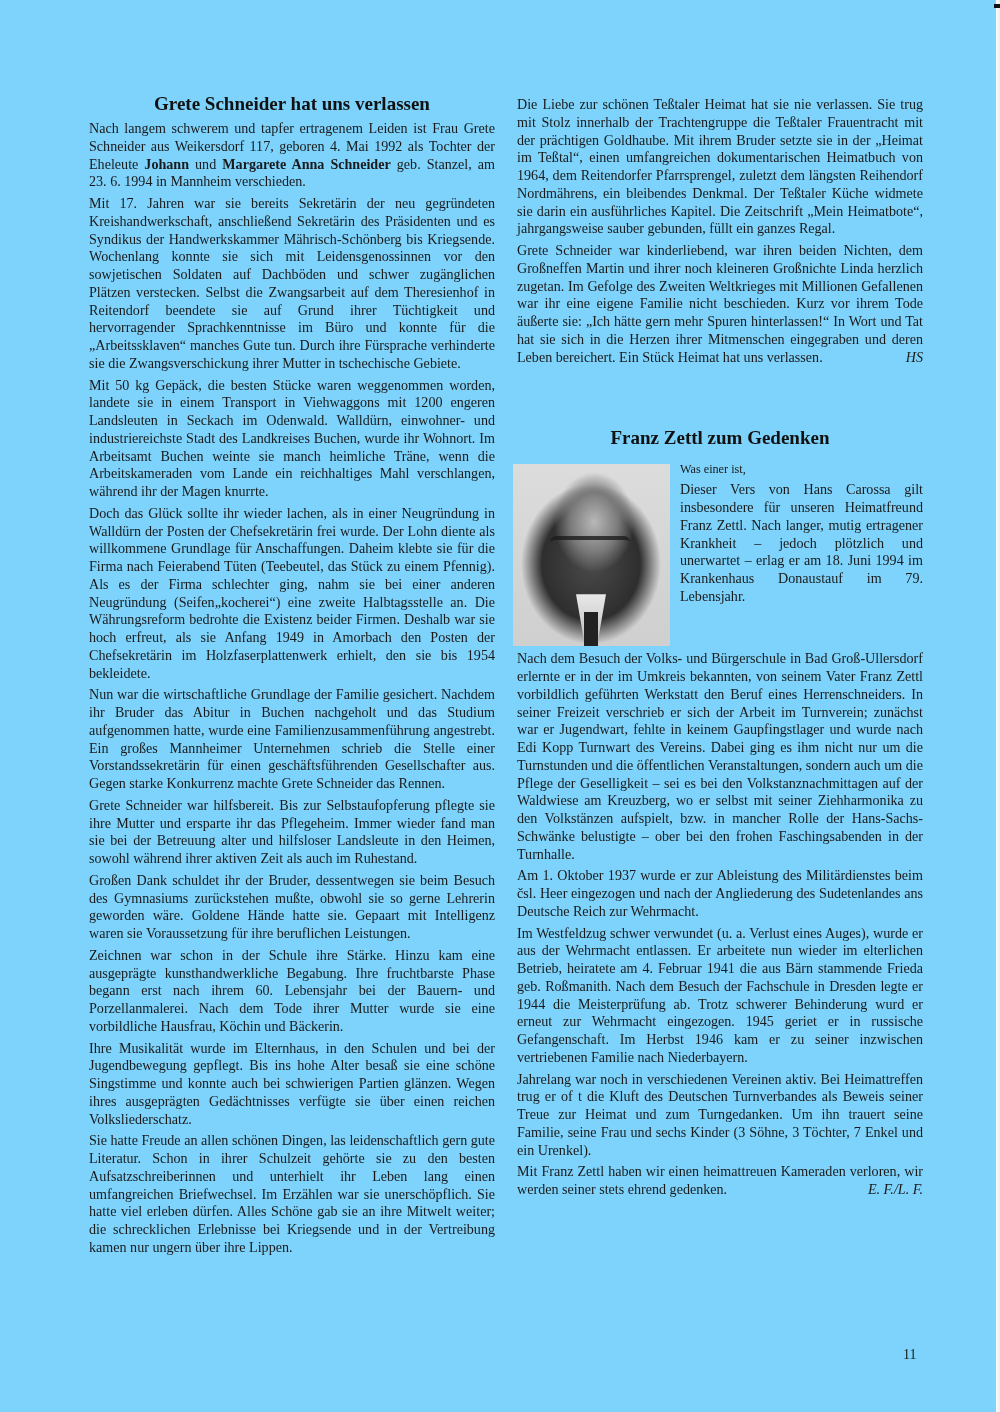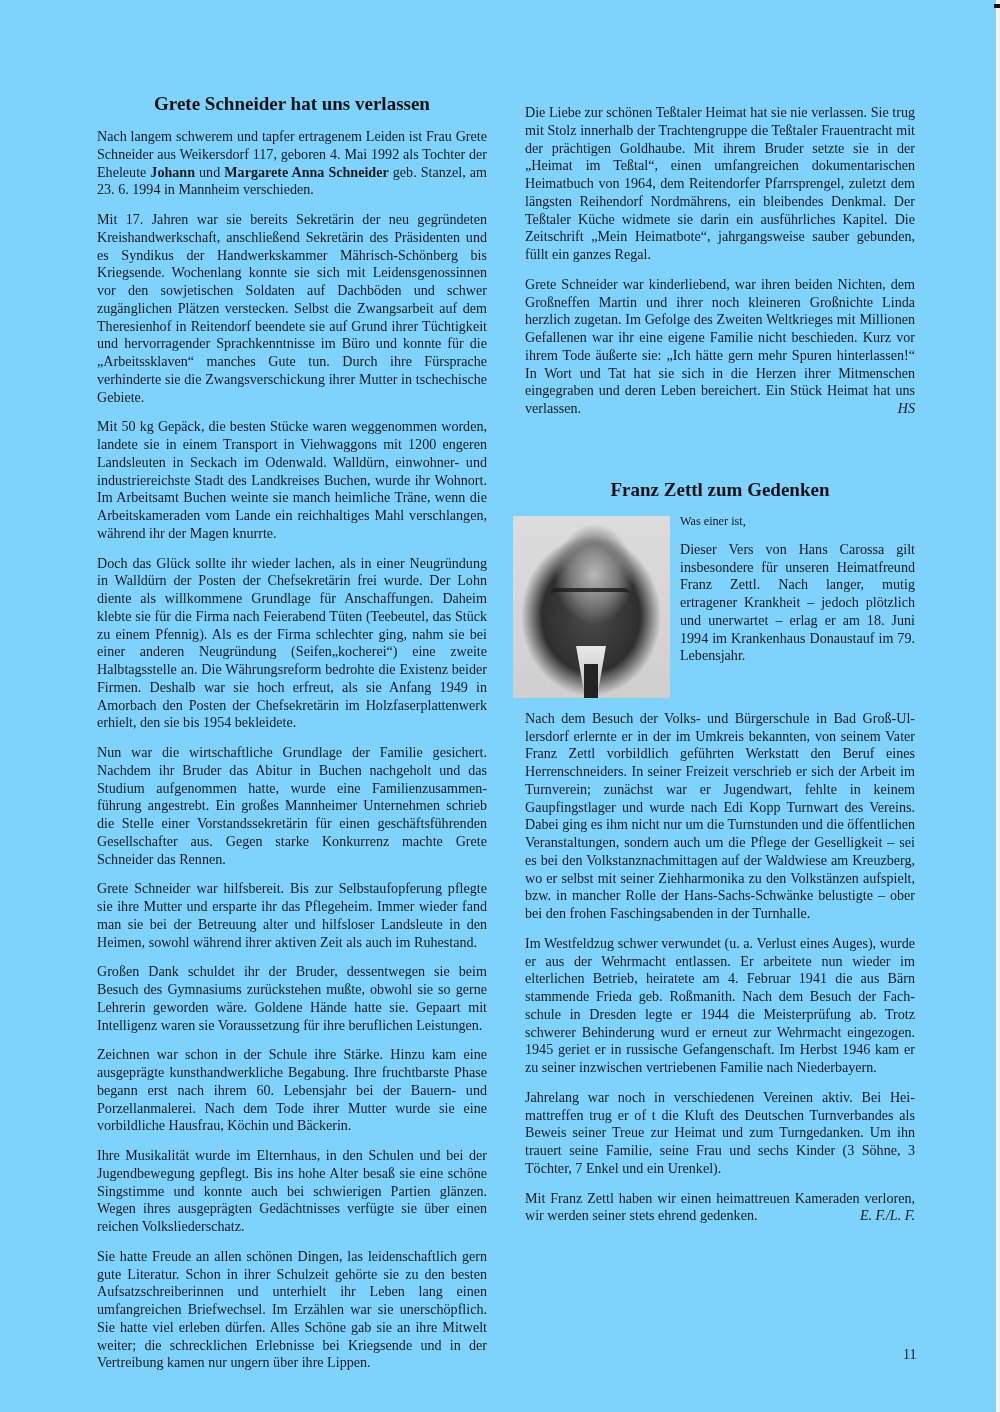--- a/index.html
+++ b/index.html
@@ -7,21 +7,21 @@
            font-family: "Liberation Serif", "DejaVu Serif", serif; color: #1a1a1a; }
     .page { position: absolute; left: 0; top: 0; width: 1000px; height: 1412px; background: #7dd3fc; }
     .edge { position: absolute; right: 0; top: 0; width: 4px; height: 1412px;
             background: linear-gradient(to right, #ffffff, #ececec); }
     .edge-mark { position: absolute; right: 0; top: 4px; width: 6px; height: 4px; background: #111; }
     .col { position: absolute; top: 92px; }
     .col-left { left: 85px; width: 414px; }
     .col-right { left: 513px; width: 414px; }
     h2.title { font-family: "Liberation Serif", serif; font-weight: bold; font-size: 19px;
                text-align: center; margin: 0 0 2px 0; line-height: 24px; color: #111; }
-    p { margin: 12px; font-size: 14.1px; line-height: 17.75px; text-align: justify;
+    p { margin: 4px; font-size: 14.1px; line-height: 17.75px; text-align: justify;
         hyphens: manual; }
     .sig { float: right; font-style: italic; }
     .section2 { margin-top: 60px; }
     .section2 h2.title { margin-bottom: 12px; }
     .intro { overflow: hidden; }
     .photo { float: left; width: 158px; height: 182px; margin: 2px 10px 0 -1px;
              background:
                radial-gradient(ellipse 40px 50px at 52% 32%, #b8b8b8 0%, #7a7a7a 60%, transparent 100%),
                radial-gradient(ellipse 70px 80px at 50% 55%, #4a4a4a 0%, #2e2e2e 70%, transparent 100%),
                linear-gradient(#dcdcdc, #cfcfcf);
@@ -67,20 +67,21 @@
           <div class="glasses"></div>
           <div class="shirt"></div>
           <div class="tie"></div>
         </div>
         <div class="verse">
           <div>Was einer ist,</div>
         </div>
         <p>Dieser Vers von Hans Carossa gilt insbesondere für unseren Heimat­freund Franz Zettl. Nach langer, mu­tig ertragener Krankheit – jedoch plötzlich und unerwartet – erlag er am 18. Juni 1994 im Krankenhaus Donaustauf im 79. Lebensjahr.</p>
       </div>
       <p>Nach dem Besuch der Volks- und Bürgerschule in Bad Groß-Ul­lersdorf erlernte er in der im Umkreis bekannten, von seinem Va­ter Franz Zettl vorbildlich geführten Werkstatt den Beruf eines Herrenschneiders. In seiner Freizeit verschrieb er sich der Arbeit im Turnverein; zunächst war er Jugendwart, fehlte in keinem Gaupfingstlager und wurde nach Edi Kopp Turnwart des Ver­eins. Dabei ging es ihm nicht nur um die Turnstunden und die öf­fentlichen Veranstaltungen, sondern auch um die Pflege der Ge­selligkeit – sei es bei den Volkstanznachmittagen auf der Waldwiese am Kreuzberg, wo er selbst mit seiner Ziehharmoni­ka zu den Volkstänzen aufspielt, bzw. in mancher Rolle der Hans-Sachs-Schwänke belustigte – ober bei den frohen Faschingsabenden in der Turnhalle.</p>
+      <p>Am 1. Oktober 1937 wurde er zur Ableistung des Militärdienstes beim čsl. Heer eingezogen und nach der Angliederung des Sude­tenlandes ans Deutsche Reich zur Wehrmacht.</p>
       <p>Im Westfeldzug schwer verwundet (u. a. Verlust eines Auges), wurde er aus der Wehrmacht entlassen. Er arbeitete nun wieder im elterlichen Betrieb, heiratete am 4. Februar 1941 die aus Bärn stammende Frieda geb. Roßmanith. Nach dem Besuch der Fach­schule in Dresden legte er 1944 die Meisterprüfung ab. Trotz schwerer Behinderung wurd er erneut zur Wehrmacht eingezo­gen. 1945 geriet er in russische Gefangenschaft. Im Herbst 1946 kam er zu seiner inzwischen vertriebenen Familie nach Nieder­bayern.</p>
       <p>Jahrelang war noch in verschiedenen Vereinen aktiv. Bei Hei­mattreffen trug er of t die Kluft des Deutschen Turnverbandes als Beweis seiner Treue zur Heimat und zum Turngedanken. Um ihn trauert seine Familie, seine Frau und sechs Kinder (3 Söhne, 3 Töchter, 7 Enkel und ein Urenkel).</p>
       <p><span>Mit Franz Zettl haben wir einen heimattreuen Kameraden verlo­ren, wir werden seiner stets ehrend gedenken.</span><span class="sig">E. F./L. F.</span></p>
     </div>
   </div>
 
   <div class="page-number">11</div>
 </div>
 
 </body></html>

